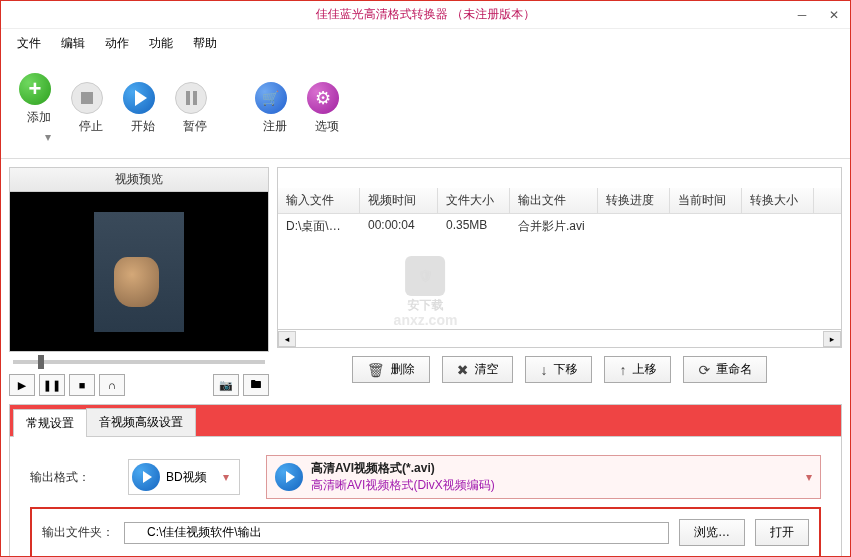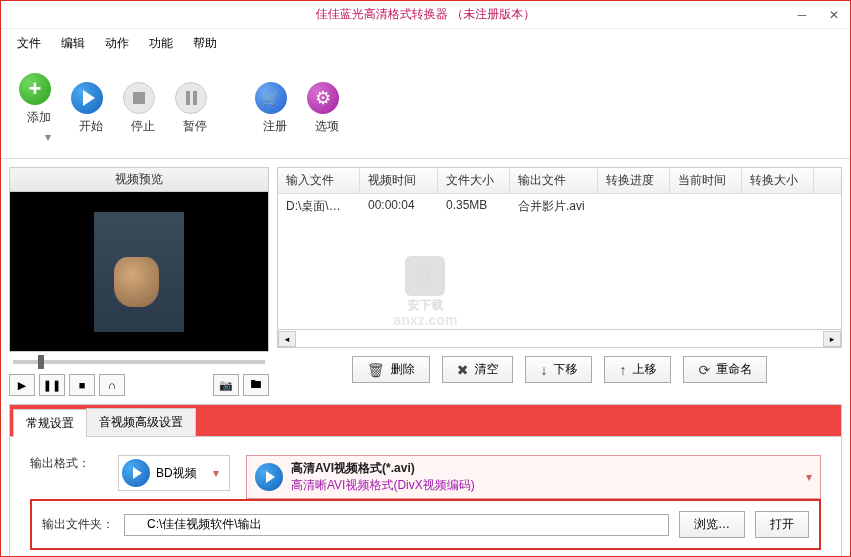--- a/index.html
+++ b/index.html
@@ -34,39 +34,39 @@
 .video-thumb { width: 90px; height: 120px; background: linear-gradient(#3a4a5a, #2a3a4a); position: relative; }
 .video-thumb::after { content: ''; position: absolute; bottom: 25px; left: 20px; width: 45px; height: 50px; background: radial-gradient(circle at 40% 35%, #d4a878, #8a6848); border-radius: 30% 30% 40% 40%; }
 .seek-bar { height: 20px; display: flex; align-items: center; padding: 0 4px; }
 .seek-track { flex: 1; height: 4px; background: #ccc; position: relative; }
 .seek-thumb { position: absolute; left: 10%; top: -5px; width: 6px; height: 14px; background: #666; }
 .player-controls { display: flex; gap: 4px; margin-top: 2px; }
 .pc-btn { width: 26px; height: 22px; border: 1px solid #aaa; background: #f8f8f8; display: flex; align-items: center; justify-content: center; cursor: pointer; font-size: 11px; }
 .pc-spacer { flex: 1; }
 .list-panel { flex: 1; display: flex; flex-direction: column; }
 .file-table { border: 1px solid #ccc; height: 163px; overflow: hidden; }
-.table-header { display: flex; background: linear-gradient(#fdfdfd, #f0f0f0); border-bottom: 1px solid #ddd; }
+.table-header { display: flex; background: linear-gradient(#fdfdfd, #f0f0f0); border-bottom: 1px solid #ddd; margin-top: 20px; }
 .th { padding: 4px 8px; border-right: 1px solid #ddd; color: #333; font-weight: normal; }
 .th1 { width: 82px; } .th2 { width: 78px; } .th3 { width: 72px; } .th4 { width: 88px; } .th5 { width: 72px; } .th6 { width: 72px; } .th7 { width: 72px; }
 .table-row { display: flex; padding: 2px 0; }
 .td { padding: 2px 8px; color: #333; white-space: nowrap; overflow: hidden; text-overflow: ellipsis; }
 .watermark { position: absolute; left: 50%; top: 255px; transform: translate(-50%, 0); color: #ddd; font-size: 22px; font-weight: bold; pointer-events: none; text-align: center; line-height: 1.2; }
 .watermark .wm-icon { width: 40px; height: 40px; background: #e0e0e0; border-radius: 6px; margin: 0 auto 2px; display: flex; align-items: center; justify-content: center; }
 .hscroll { display: flex; align-items: center; border: 1px solid #ccc; border-top: none; height: 18px; }
 .hs-btn { width: 18px; height: 16px; background: #eee; border: 1px solid #ccc; display: flex; align-items: center; justify-content: center; font-size: 9px; cursor: pointer; }
 .hs-track { flex: 1; background: #f5f5f5; }
 .list-actions { display: flex; gap: 12px; justify-content: center; padding: 8px 0; }
 .action-btn { display: flex; align-items: center; gap: 6px; padding: 4px 14px; border: 1px solid #aaa; background: linear-gradient(#fdfdfd, #efefef); cursor: pointer; }
 .action-icon { font-size: 14px; color: #444; }
 .settings-panel { margin: 0 8px 8px; border: 1px solid #ccc; }
 .tabs { display: flex; background: #ef4444; border-bottom: 1px solid #ccc; padding-top: 3px; padding-left: 3px; }
 .tab { padding: 5px 12px; border: 1px solid #ccc; border-bottom: none; background: #f0f0f0; margin-right: -1px; cursor: pointer; }
 .tab.active { background: #fff; position: relative; top: 1px; }
 .tab-content { padding: 18px 20px 14px; }
-.setting-row { display: flex; align-items: flex-start; margin-bottom: 0; gap: 16px; }
+.setting-row { display: flex; align-items: center; margin-bottom: 8px; gap: 26px; }
 .setting-label { color: #333; min-width: 72px; }
 .format-select { display: flex; align-items: center; gap: 6px; border: 1px solid #ccc; padding: 3px 10px 3px 3px; width: 112px; justify-content: space-between; cursor: pointer; }
 .format-icon { width: 28px; height: 28px; border-radius: 50%; background: radial-gradient(circle at 30% 30%, #4aa8f0, #1565c0); display: flex; align-items: center; justify-content: center; }
 .format-icon::before { content: ''; border-left: 9px solid #fff; border-top: 6px solid transparent; border-bottom: 6px solid transparent; margin-left: 3px; }
 .format-detail-box { flex: 1; border: 1px solid #d99; background: #fff5f5; padding: 4px 8px; display: flex; align-items: center; cursor: pointer; }
 .format-detail { flex: 1; }
 .format-title { font-weight: bold; color: #222; }
 .format-sub { color: #a21caf; }
 .format-arrow { color: #c66; }
 .output-row { border: 2px solid #d93025; padding: 10px; display: flex; align-items: center; gap: 10px; }
@@ -92,26 +92,26 @@
   <div class="menu-item">帮助</div>
 </div>
 
 <div class="toolbar">
   <div class="tool-btn">
     <div class="tool-icon icon-add"></div>
     <span class="tool-label">添加</span>
     <span class="dropdown-arrow">▾</span>
   </div>
   <div class="tool-btn">
+    <div class="tool-icon icon-stop"></div>
+    <span class="tool-label">停止</span>
+  </div>
+  <div class="tool-btn">
     <div class="tool-icon icon-play"></div>
     <span class="tool-label">开始</span>
-  </div>
-  <div class="tool-btn">
-    <div class="tool-icon icon-stop"></div>
-    <span class="tool-label">停止</span>
   </div>
   <div class="tool-btn">
     <div class="tool-icon icon-pause"></div>
     <span class="tool-label">暂停</span>
   </div>
   <div style="width:20px"></div>
   <div class="tool-btn">
     <div class="tool-icon icon-register"></div>
     <span class="tool-label">注册</span>
   </div>

